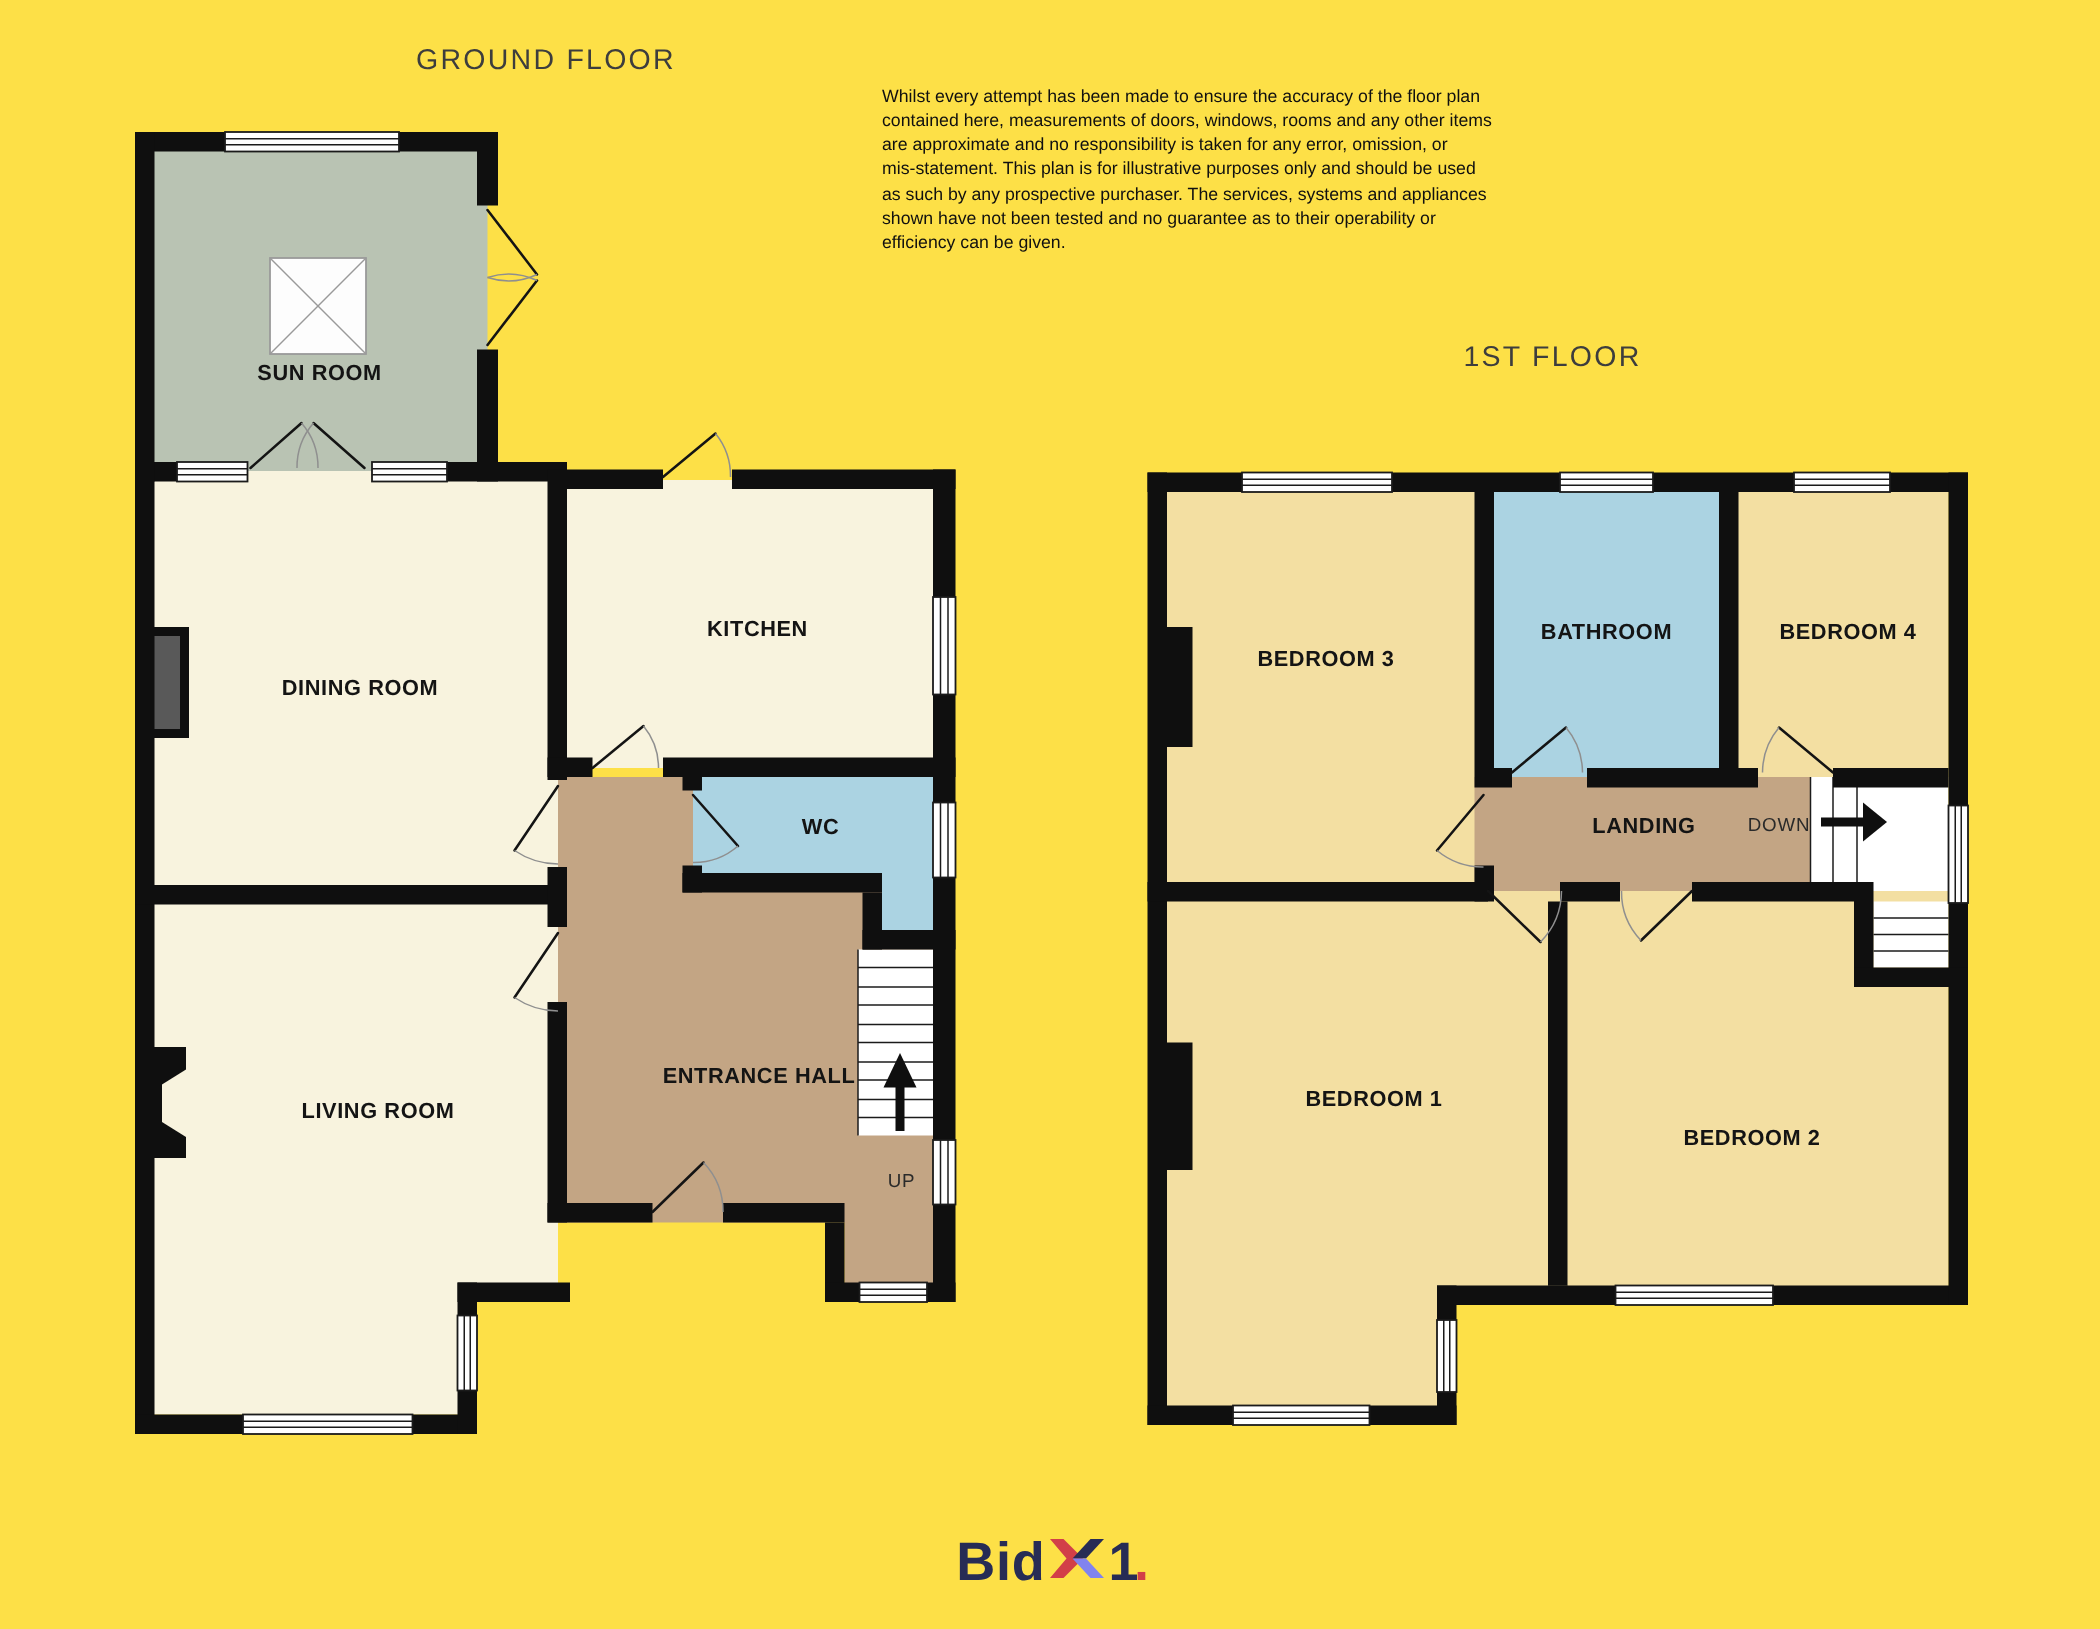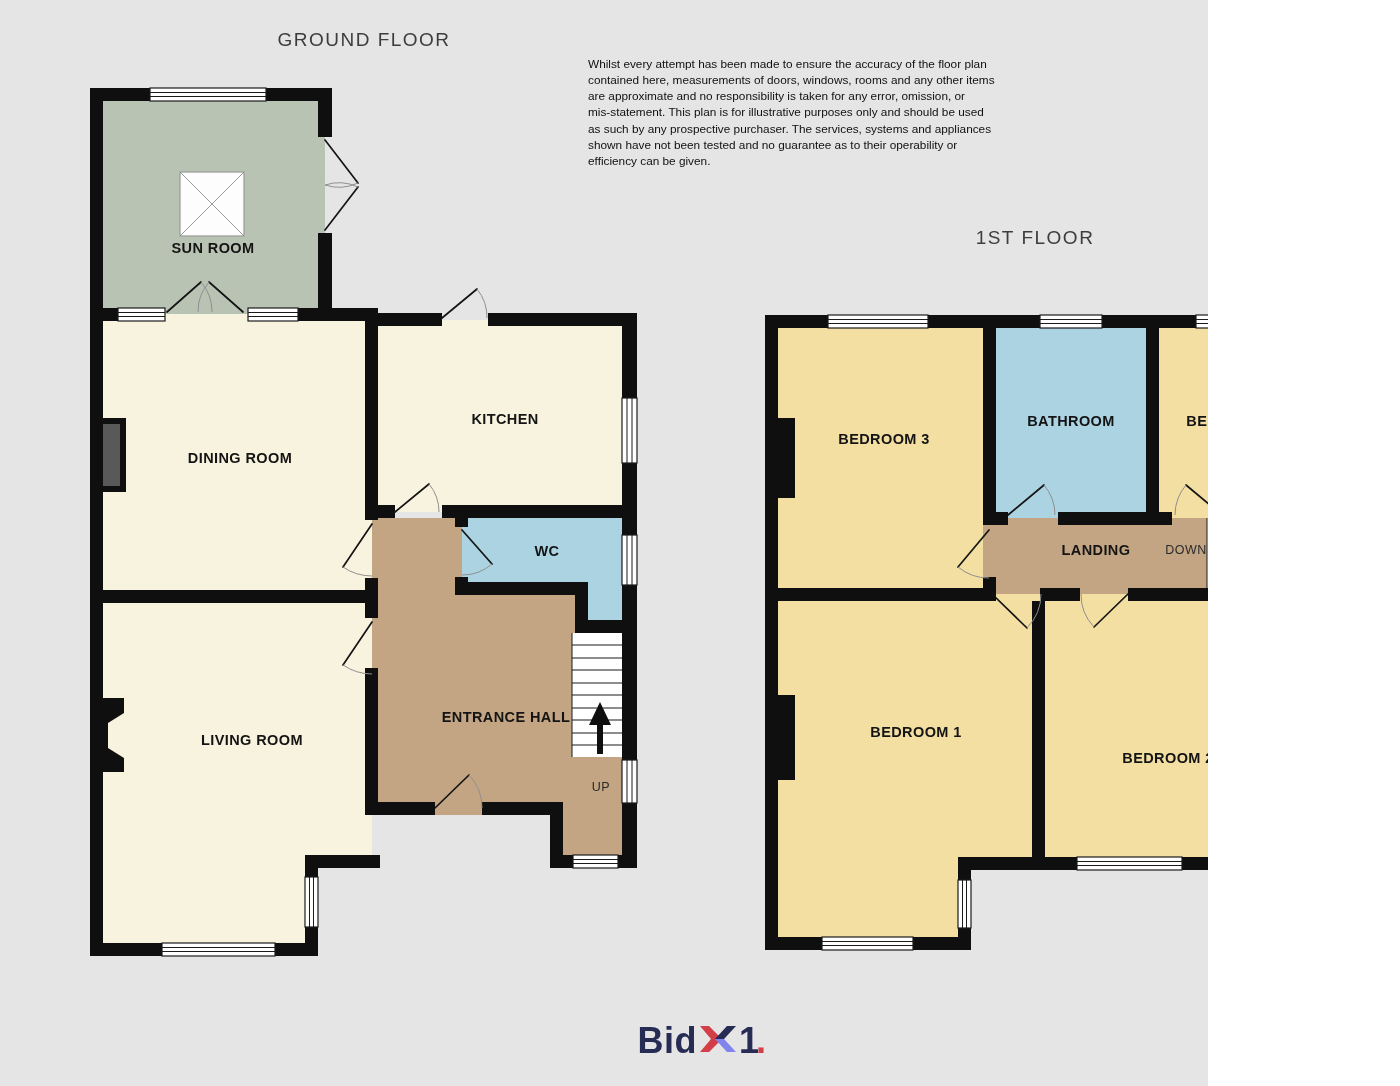--- a/index.html
+++ b/index.html
@@ -1,16 +1,16 @@
 <!DOCTYPE html>
 <html><head>
 <meta charset="utf-8">
 <style>
   html,body{margin:0;padding:0;background:#ffffff;}
-  .stage{position:relative;width:1208px;height:1086px;background:#e5e5e5;overflow:hidden;
+  .stage{position:relative;width:1400px;height:1086px;background:#fde047;overflow:hidden;
          font-family:"Liberation Sans",sans-serif;}
   svg{position:absolute;left:0;top:0;}
   .w{fill:#0f0f0f;stroke:none;}
   .winrect{fill:#ffffff;stroke:#1b1b1b;stroke-width:1.2;}
   .winline{stroke:#1b1b1b;stroke-width:1;}
   .leaf{stroke:#141414;stroke-width:1.7;fill:none;stroke-linecap:round;}
   .arc{stroke:#8f8f8f;stroke-width:1;fill:none;}
   .stepline{stroke:#1b1b1b;stroke-width:1;}
   .stairbox{fill:#ffffff;}
   .t-title{font-size:19px;fill:#3d3d3d;letter-spacing:1.5px;}

